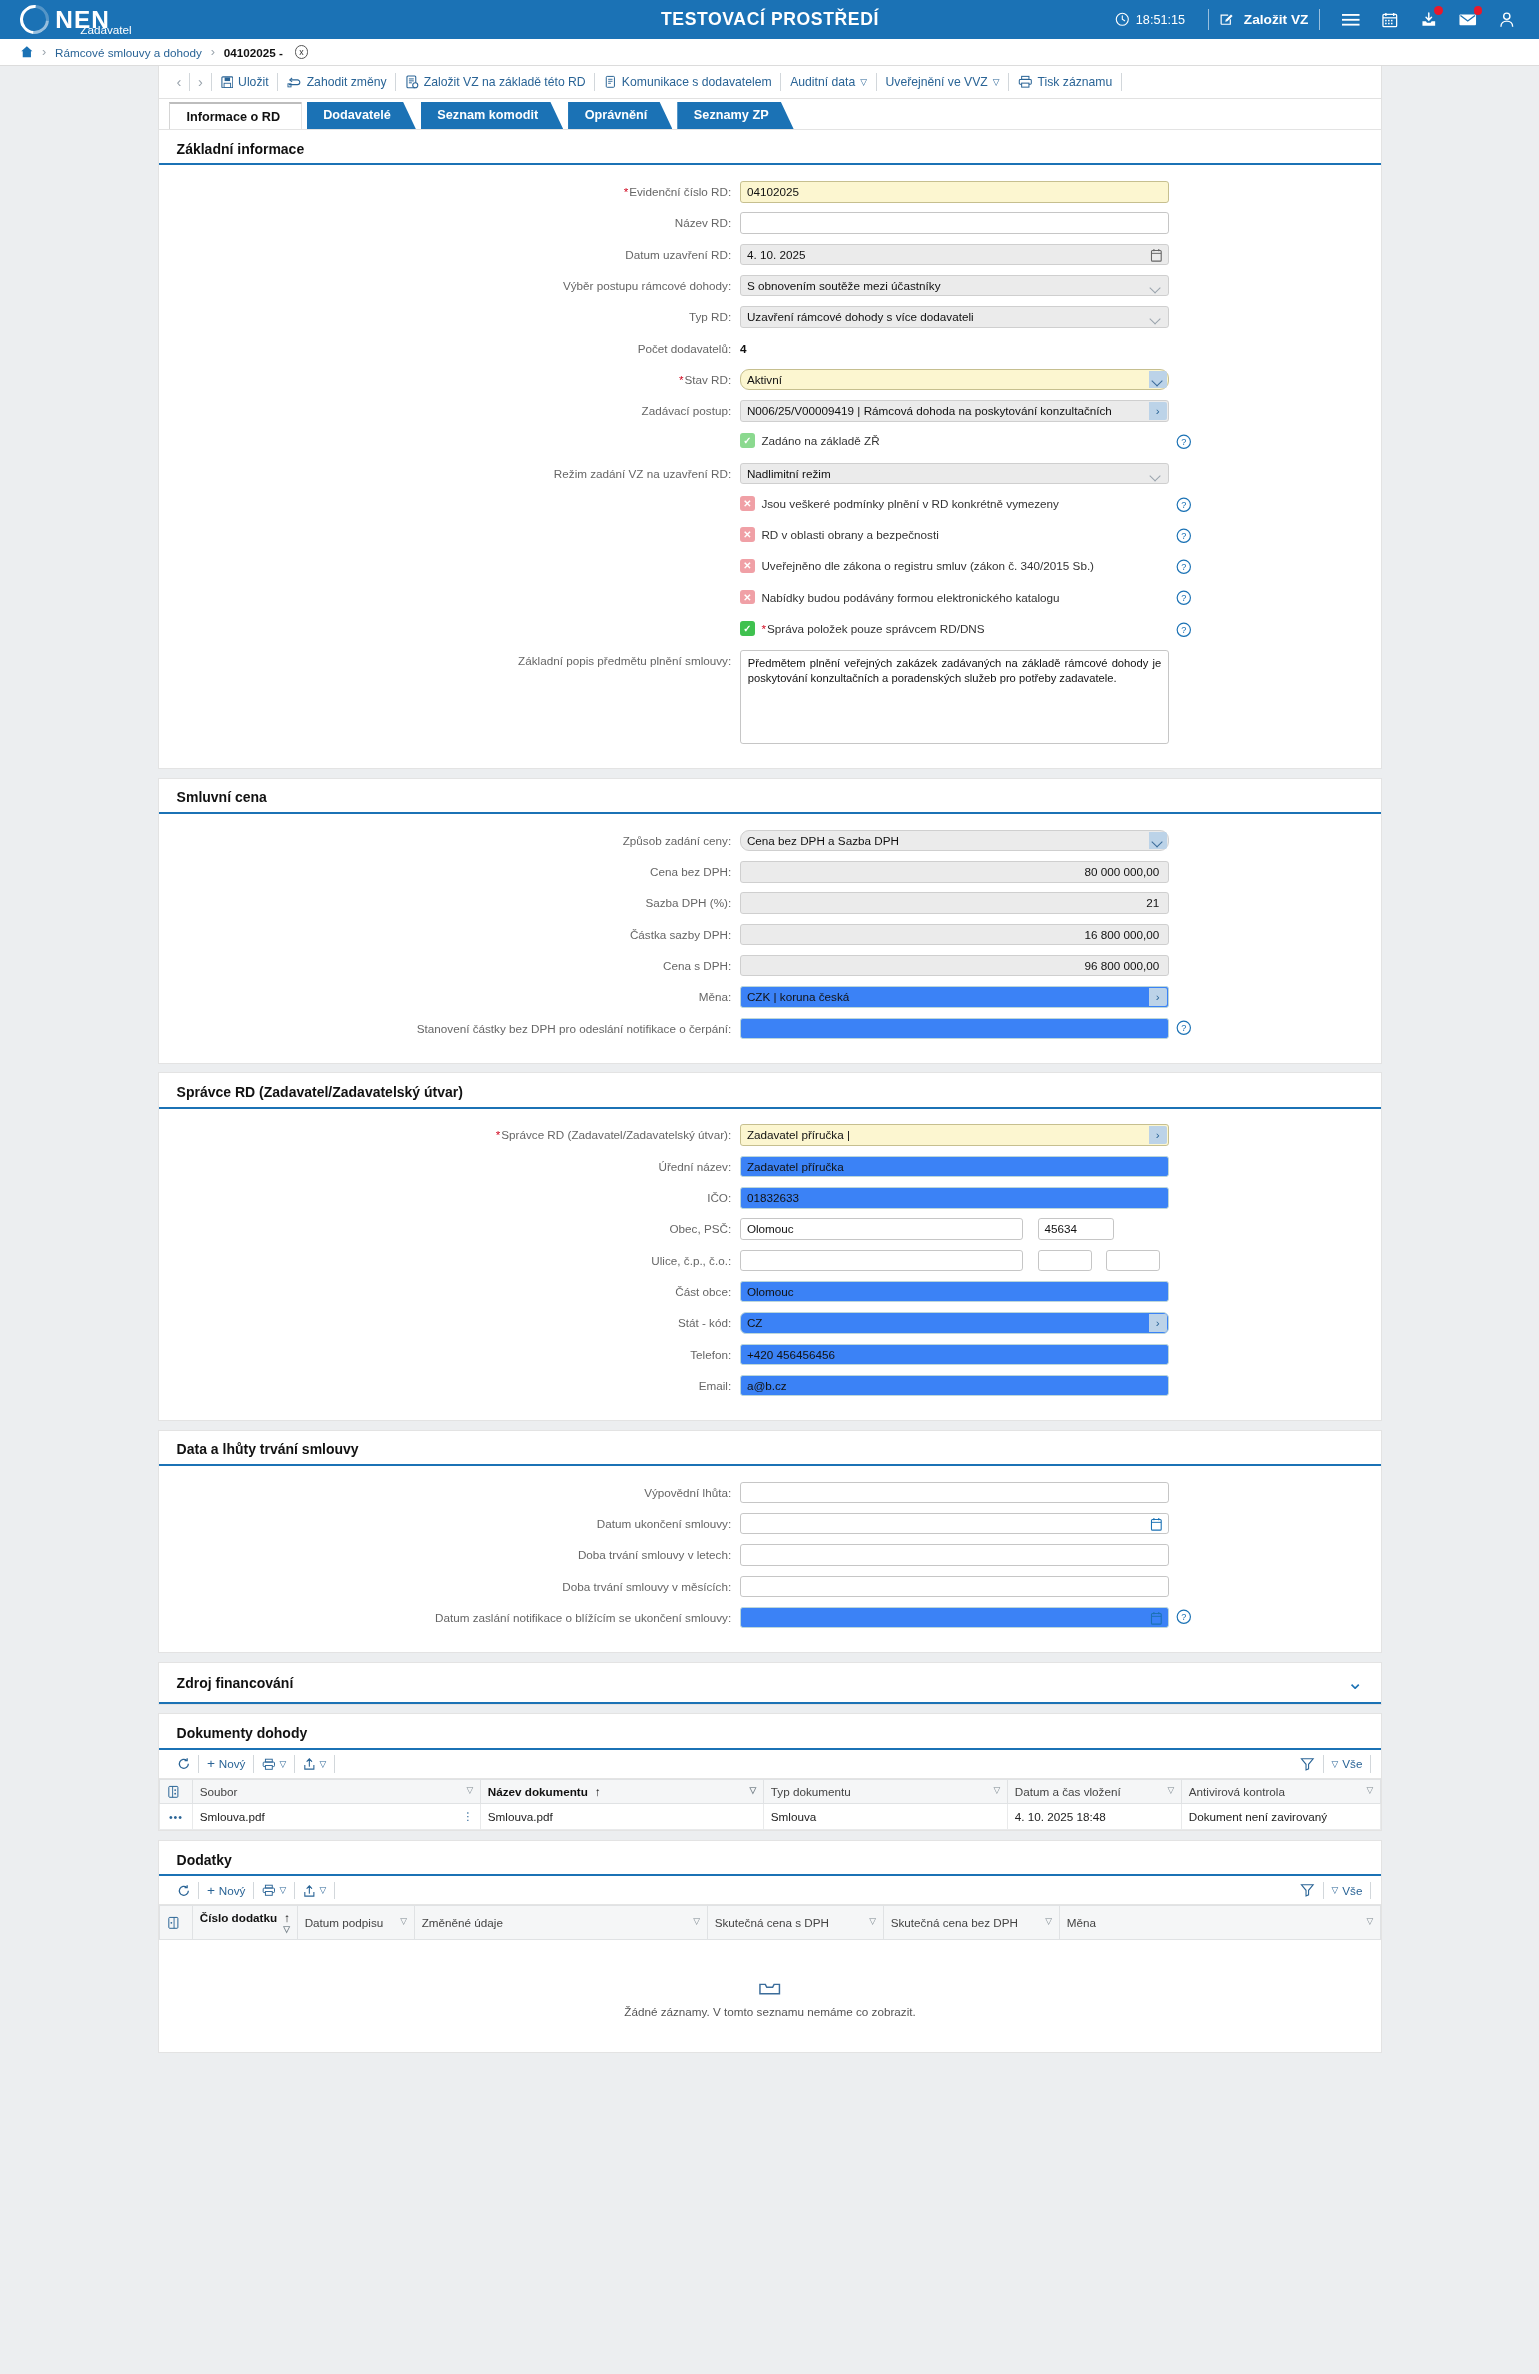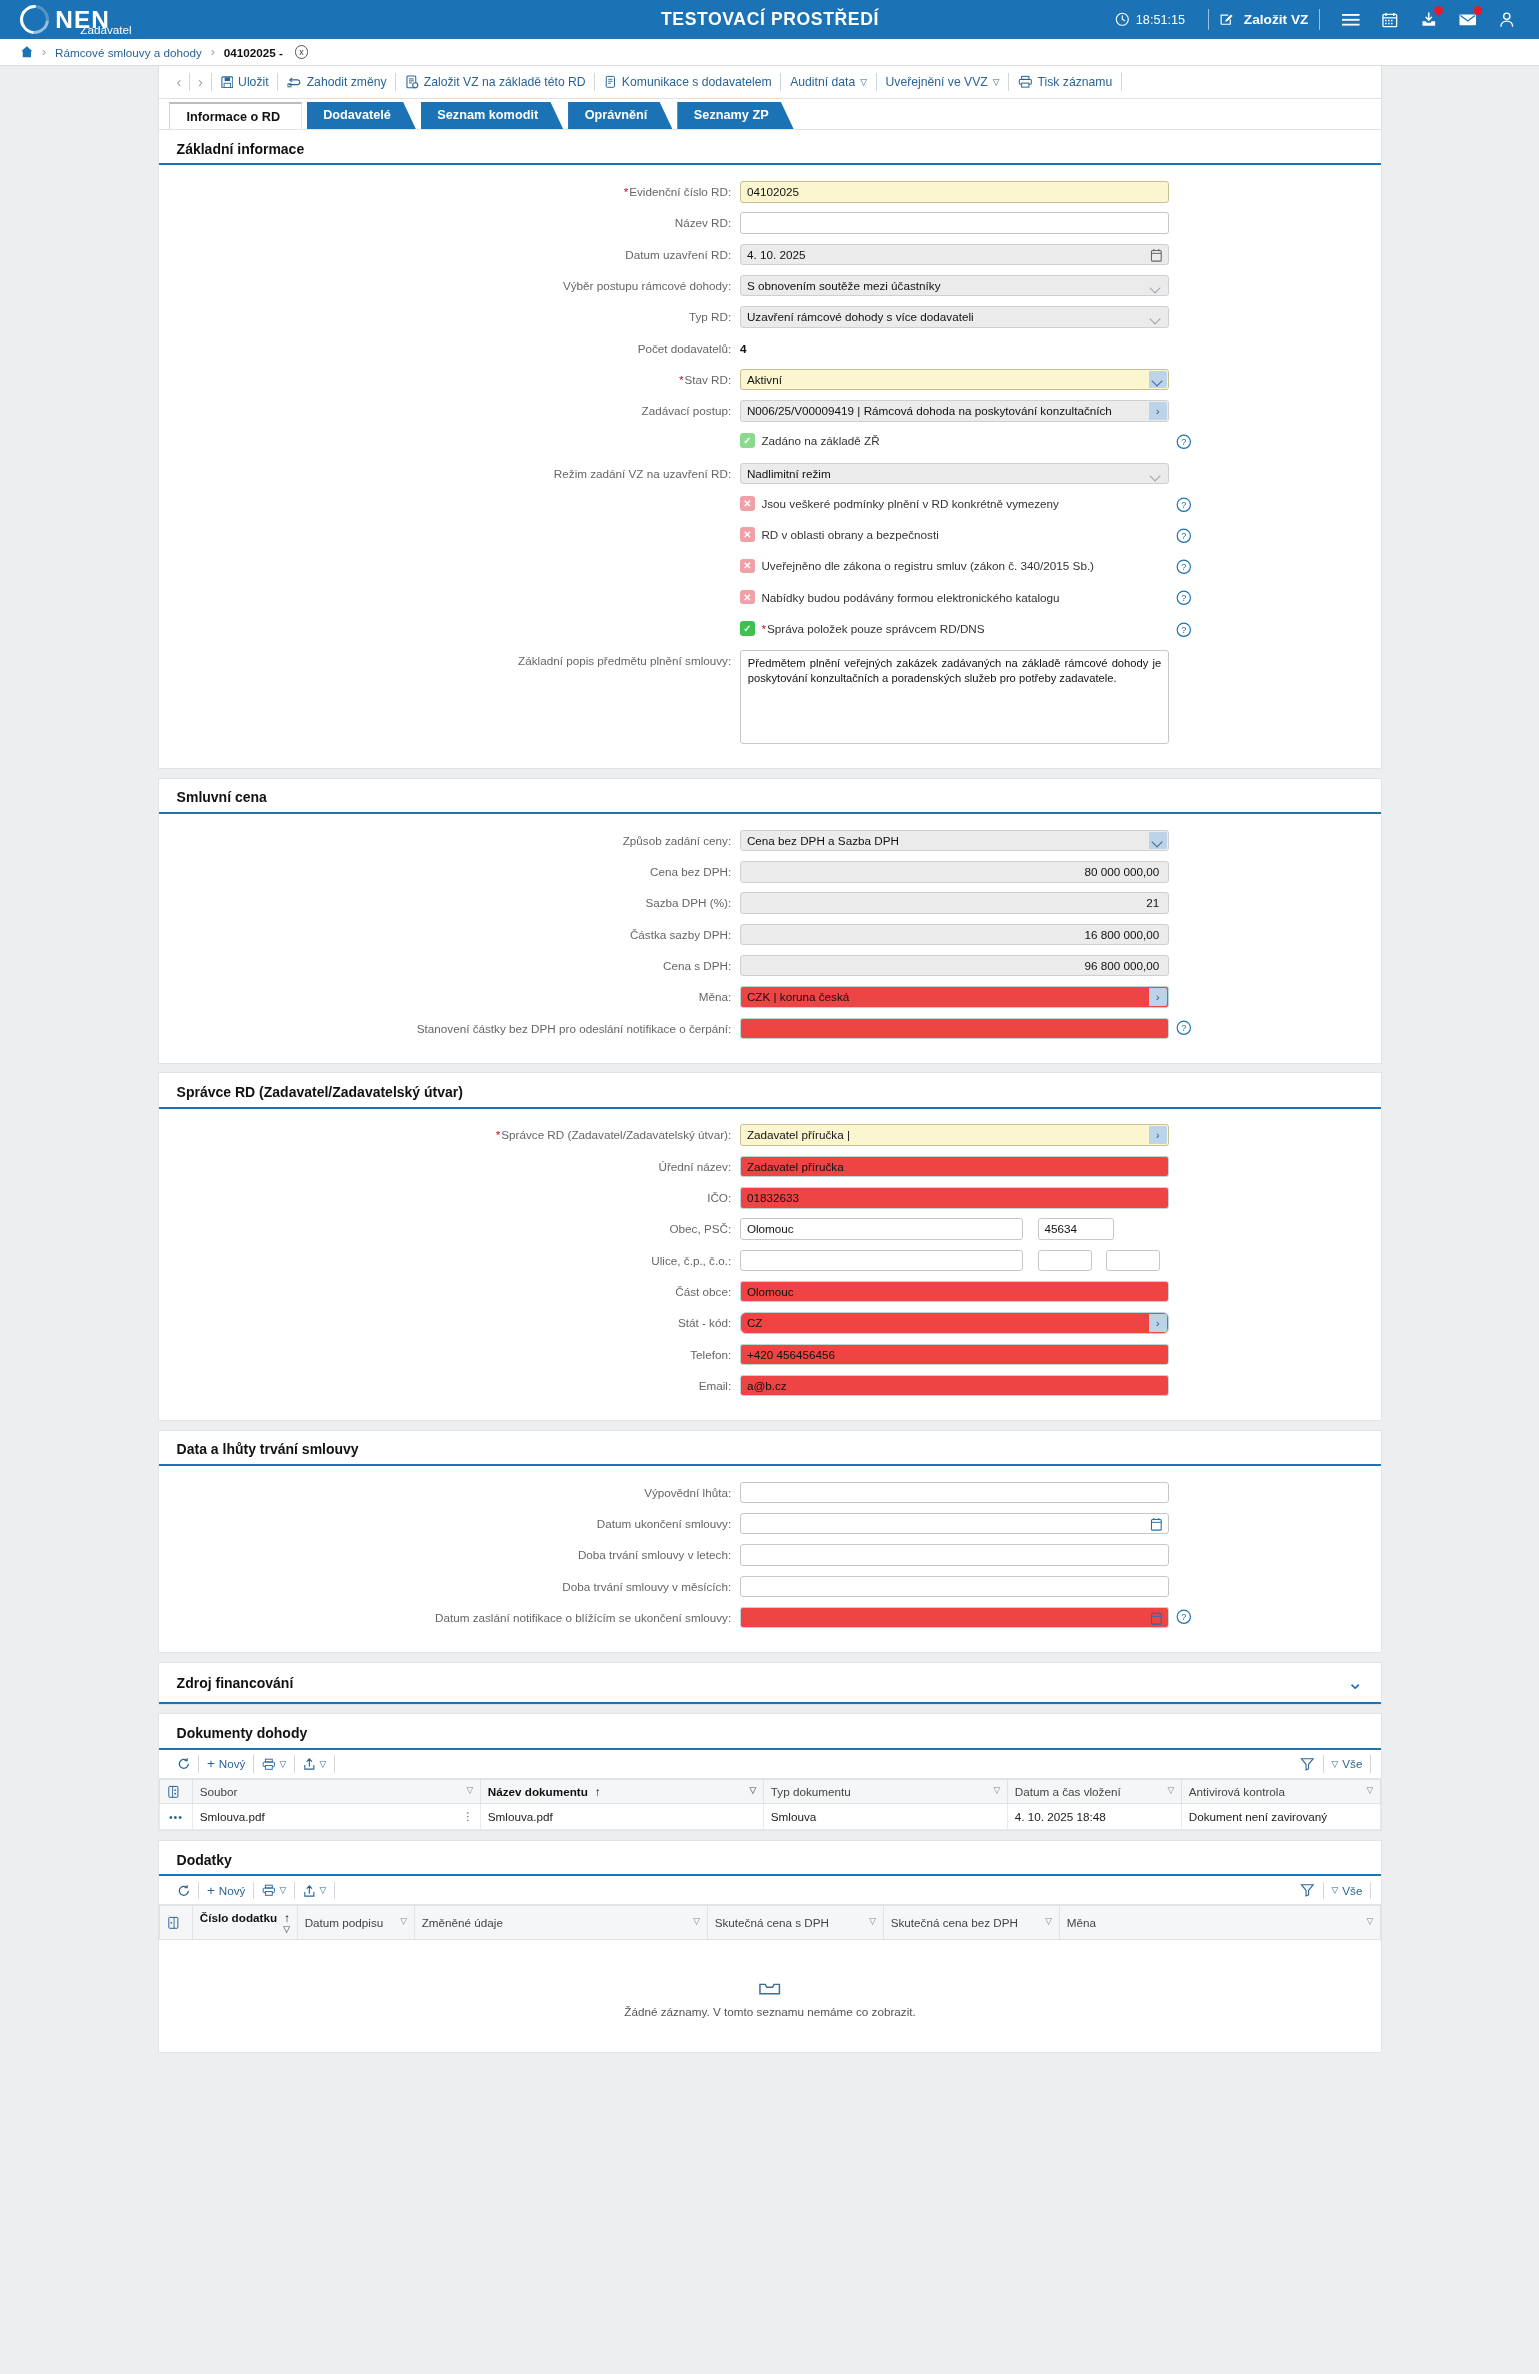--- a/index.html
+++ b/index.html
@@ -149,33 +149,34 @@
     width: 429px; height: 21.5px;
     border: 1px solid #c6c6c6; border-radius: 2.9px;
     background: #fff;
     font-size: 11.7px; color: #111;
     padding: 0 5.9px; line-height: 19.5px;
     display: flex; align-items: center;
     position: relative;
   }
   .inp.grey { background: #ebebeb; border-color: #cfcfcf; }
   .inp.yellow { background: #fcf6d0; border-color: #c6bf8f; }
-  .inp.cyan { background: #ef4444; border-color: #bcd7da; }
+  .inp.cyan { background: #3b82f6; border-color: #bcd7da; }
   .inp.num { justify-content: flex-end; padding-right: 8.8px; }
   .inp.plain { background:#fff; }
 
   .select::after {
     content: "";
     position: absolute; right: 8.8px; top: 7.8px;
     width: 6.8px; height: 6.8px;
     border-left: 1.6px solid #9aa4ad; border-bottom: 1.6px solid #9aa4ad;
     transform: rotate(-45deg);
   }
   .select.blue-btn {
     padding-right: 9px;
+    border-radius: 9px;
   }
   .select.blue-btn::before {
     content: "";
     position: absolute; right: 1px; top: 1px; bottom: 1px; width: 18.5px;
     background: #bcd3e8; border-radius: 0 2px 2px 0;
   }
   .select.blue-btn::after {
     right: 6.8px; top: 6.8px; border-color: #3b6c9a;
   }
   .arrow-btn {

